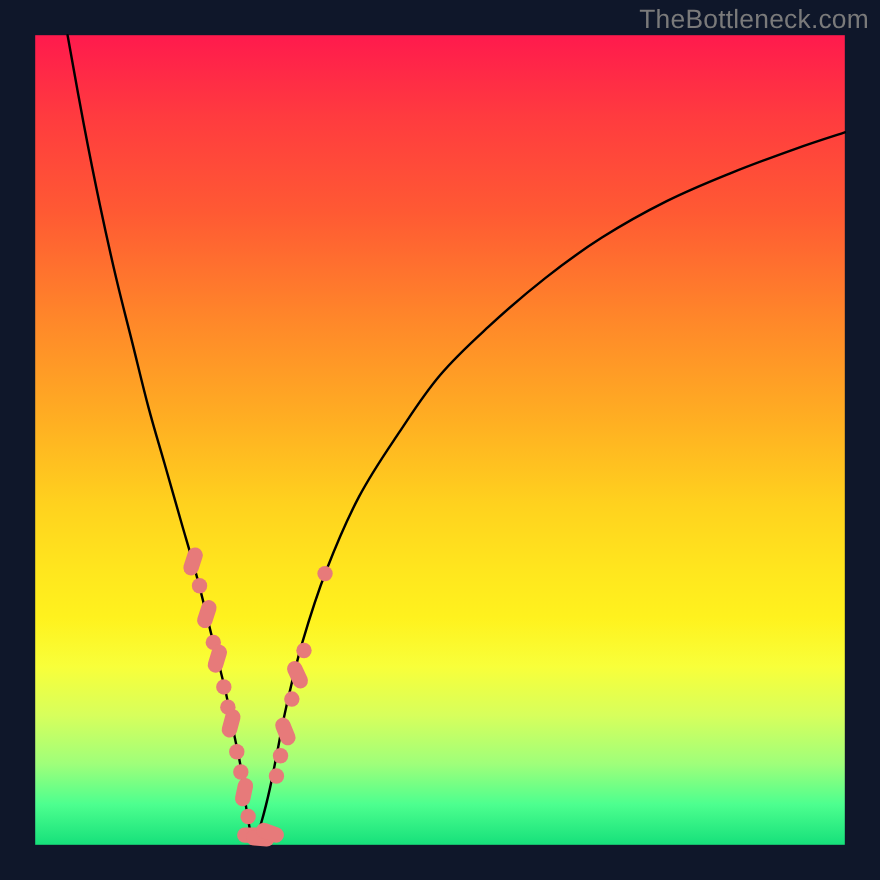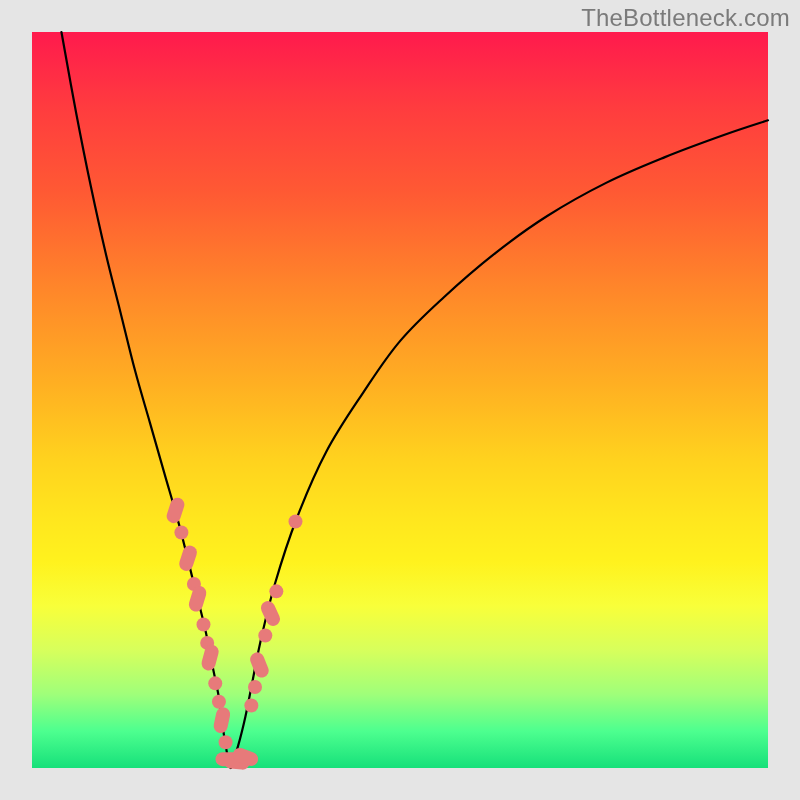--- a/index.html
+++ b/index.html
@@ -10,21 +10,21 @@
     overflow: hidden;
     background: #000;
     font-family: Arial, Helvetica, sans-serif;
   }
   .frame {
     position: absolute;
     top: 0;
     left: 0;
     width: 800px;
     height: 800px;
-    background: #e5e5e5;
+    background: #0f172a;
   }
   .plot-area {
     position: absolute;
     top: 32px;
     left: 32px;
     width: 736px;
     height: 736px;
     
     background: linear-gradient(
       to bottom,

